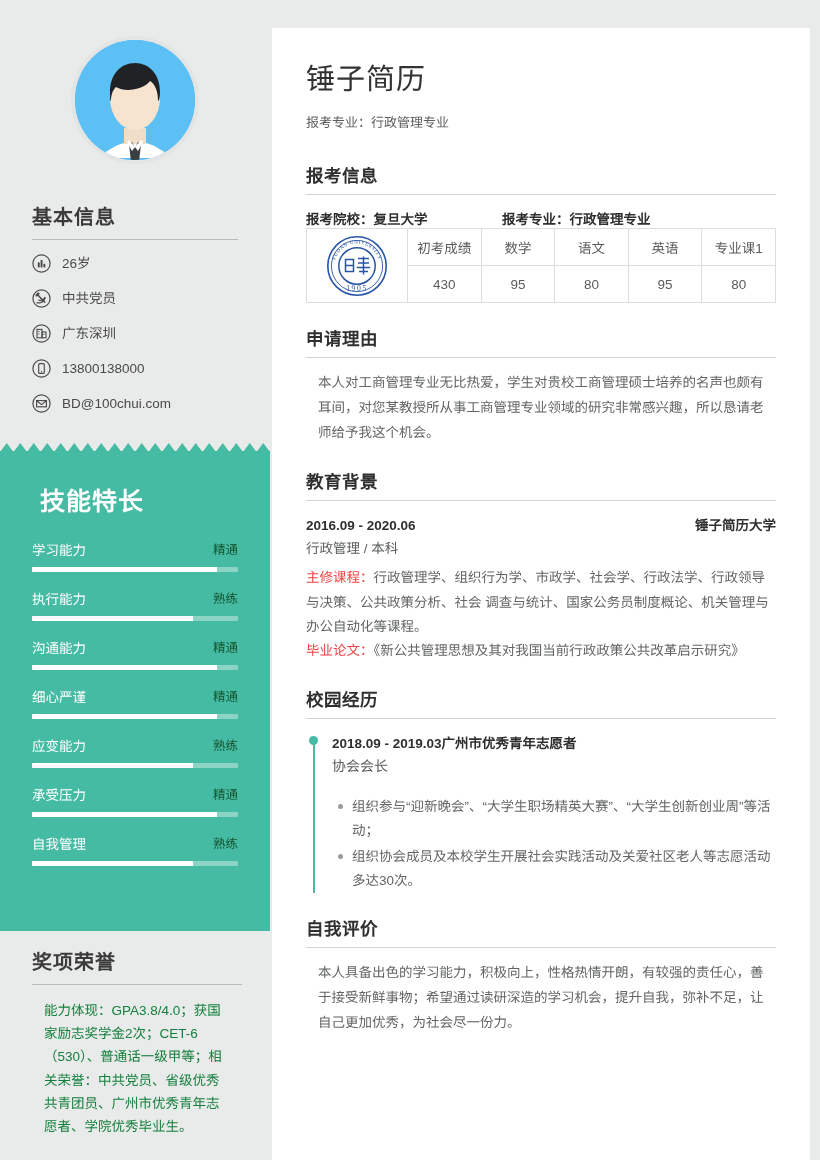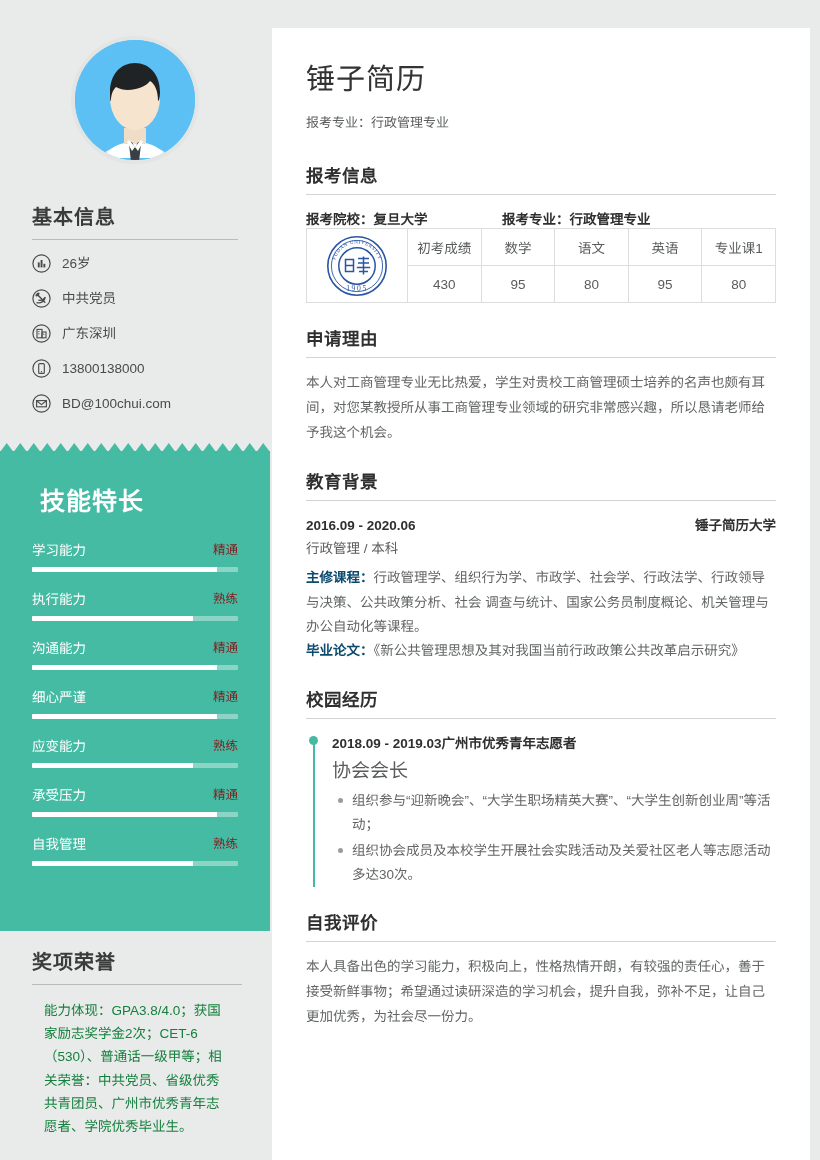--- a/index.html
+++ b/index.html
@@ -63,21 +63,21 @@
   .skills-title{
     font-size:25px;font-weight:bold;color:#ffffff;letter-spacing:1px;
     margin:0 0 22px 8px;
   }
   .skill{margin-bottom:16px;}
   .skill-row{
     display:flex;align-items:flex-start;justify-content:space-between;
     margin-bottom:8px;
   }
   .skill-name{font-size:13.5px;color:#ffffff;}
-  .skill-level{font-size:12.5px;color:#7f1d1d;}
+  .skill-level{font-size:12.5px;color:#14532d;}
   .skill-track{
     position:relative;height:5px;border-radius:1px;
     background:rgba(255,255,255,0.38);
     overflow:hidden;
   }
   .skill-fill{
     position:absolute;left:0;top:0;height:5px;background:#ffffff;
   }
 
   
@@ -122,46 +122,46 @@
   table.score td{
     border:1px solid #dcdede;text-align:center;
     font-size:13.5px;color:#5a5c5c;height:36px;padding:0;
   }
   td.logo-cell{
     width:100px;border-right:1px solid #dcdede;padding:4px 0;
   }
   td.logo-cell svg{display:block;margin:0 auto;}
 
   .para{
-    font-size:13.5px;color:#636565;line-height:1.85;margin:0;
+    font-size:13.5px;color:#636565;line-height:1.85;margin:12px;
   }
 
   .edu-head{
     display:flex;justify-content:space-between;align-items:baseline;
     font-size:13.5px;font-weight:bold;color:#2f2f2f;margin-bottom:3px;
   }
   .edu-major{font-size:13.5px;color:#5a5c5c;margin:0 0 9px 0;}
   .edu-line{font-size:13.5px;color:#636565;line-height:1.8;margin:0;}
-  .edu-line b{color:#0c4a6e;font-weight:bold;}
+  .edu-line b{color:#ef4444;font-weight:normal;}
 
   
   .timeline{position:relative;padding-left:26px;}
   .tl-line{
     position:absolute;left:7px;top:7px;bottom:0;width:1.5px;
     background:#46bba4;
   }
   .tl-dot{
     position:absolute;left:3px;top:4px;width:9px;height:9px;
     border-radius:50%;background:#46bba4;
   }
   .tl-head{
     display:flex;align-items:baseline;
     font-size:13.5px;font-weight:bold;color:#2f2f2f;margin-bottom:3px;
   }
-  .tl-role{font-size:19px;color:#5a5c5c;margin:0 0 7px 0;}
+  .tl-role{font-size:14px;color:#5a5c5c;margin:0 0 20px 0;}
   ul.tl-bullets{
     list-style:none;margin:0;padding:0 0 0 20px;
   }
   ul.tl-bullets li{
     position:relative;font-size:13.5px;color:#636565;
     line-height:1.78;margin-bottom:2px;
   }
   ul.tl-bullets li::before{
     content:"";position:absolute;left:-14px;top:9px;
     width:5px;height:5px;border-radius:50%;background:#9a9c9c;

